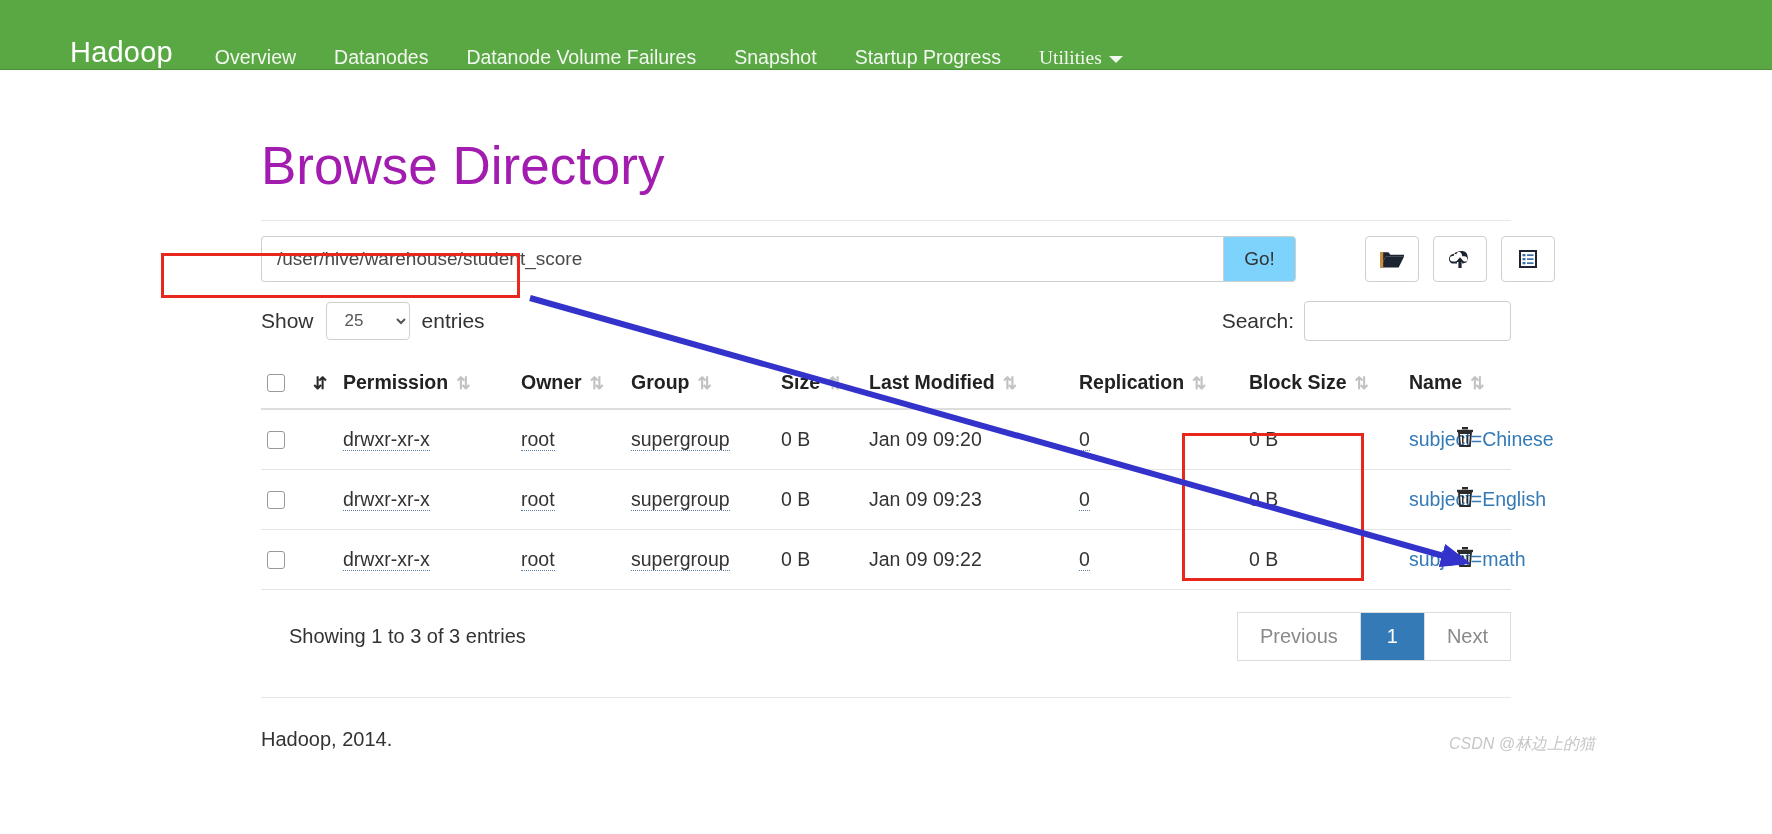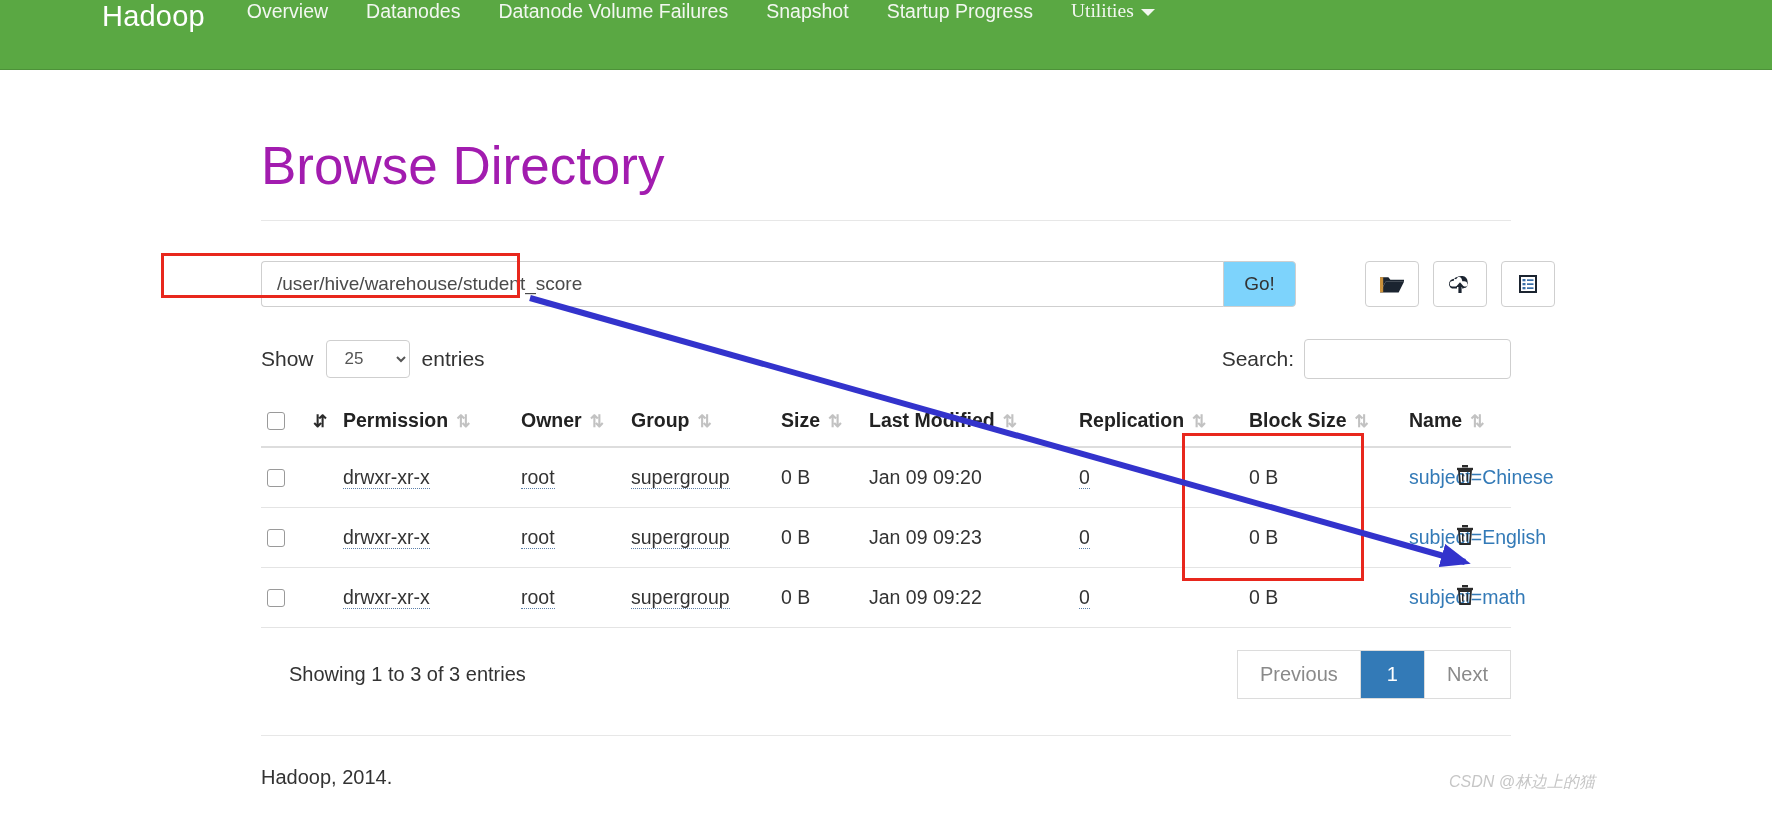--- a/index.html
+++ b/index.html
@@ -8,22 +8,22 @@
     width: 1772px; height: 834px;
     background: #ffffff;
     font-family: "Liberation Sans", sans-serif;
     overflow: hidden;
   }
   
   .navbar {
     height: 70px;
     background: #5aa843;
     display: flex;
-    align-items: flex-start;
-    padding-left: 102px;
+    align-items: flex-end;
+    padding-left: 70px;
     border-bottom: 1px solid #4d9139;
   }
   .brand {
     color: #ffffff;
     font-size: 29px;
     font-weight: 400;
     margin-right: 42px;
     letter-spacing: .2px;
     cursor: pointer;
   }
@@ -61,21 +61,21 @@
   }
   .title-rule {
     border: none;
     border-top: 1px solid #e7e7e7;
     margin: 10px 0 0 0;
   }
   
   .path-row {
     display: flex;
     align-items: flex-start;
-    margin-top: 40px;
+    margin-top: 15px;
   }
   .input-group {
     display: flex;
     flex: 0 0 1035px;
     height: 46px;
   }
   .path-input {
     flex: 1;
     height: 46px;
     border: 1px solid #cfcfcf;
@@ -114,21 +114,21 @@
     justify-content: center;
     cursor: pointer;
     padding: 0;
   }
   .icon-btn svg { display: block; }
   
   .controls {
     display: flex;
     align-items: center;
     justify-content: space-between;
-    margin-top: 32px;
+    margin-top: 19px;
     gap: 20px;
   }
   .length-ctl, .filter-ctl {
     display: flex;
     align-items: center;
     font-size: 21px;
     color: #333;
   }
   .length-ctl .lbl-left { margin-right: 12px; }
   .length-ctl .lbl-right { margin-left: 12px; }

